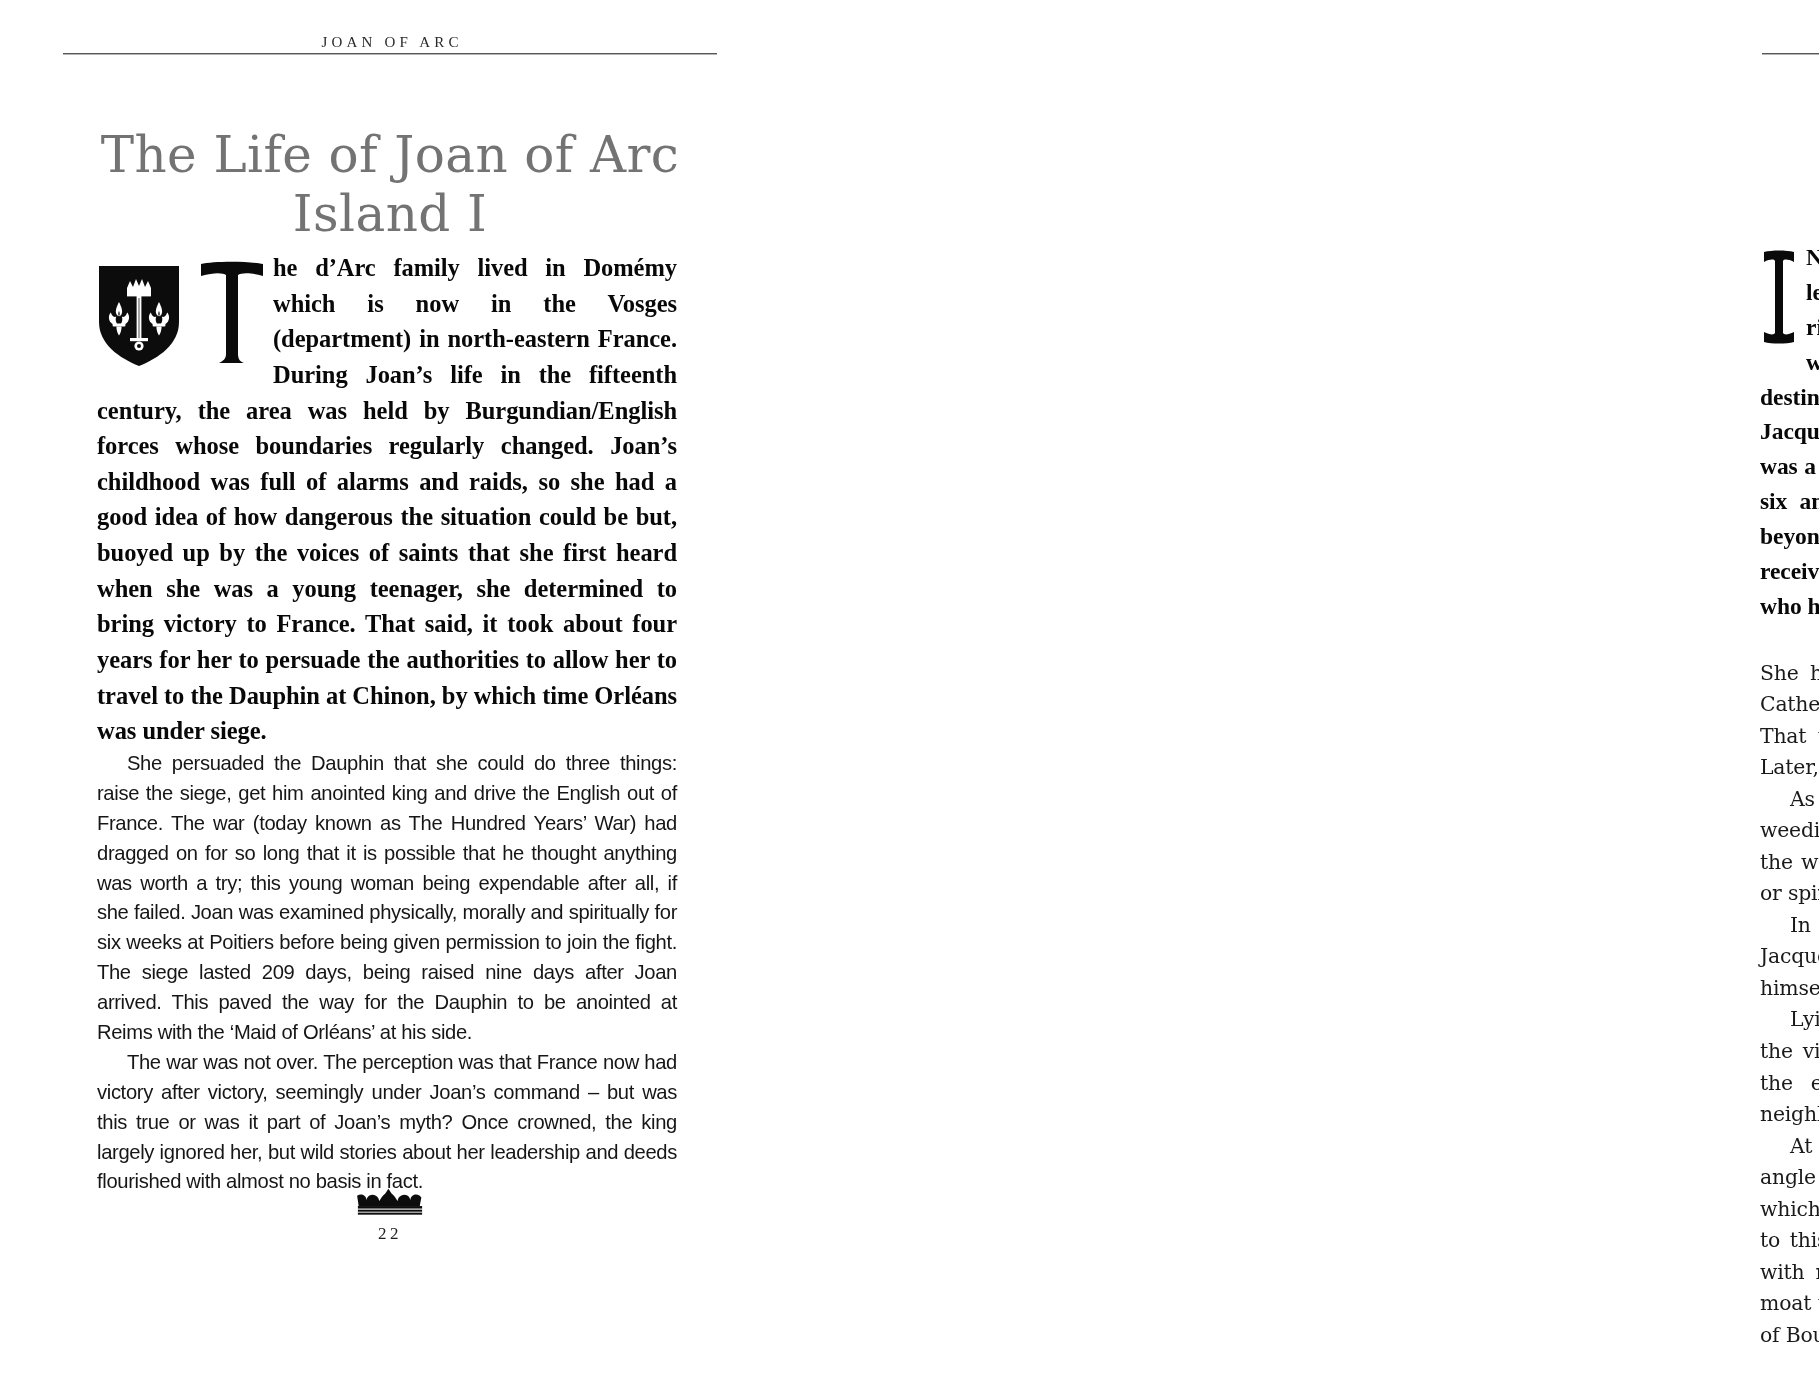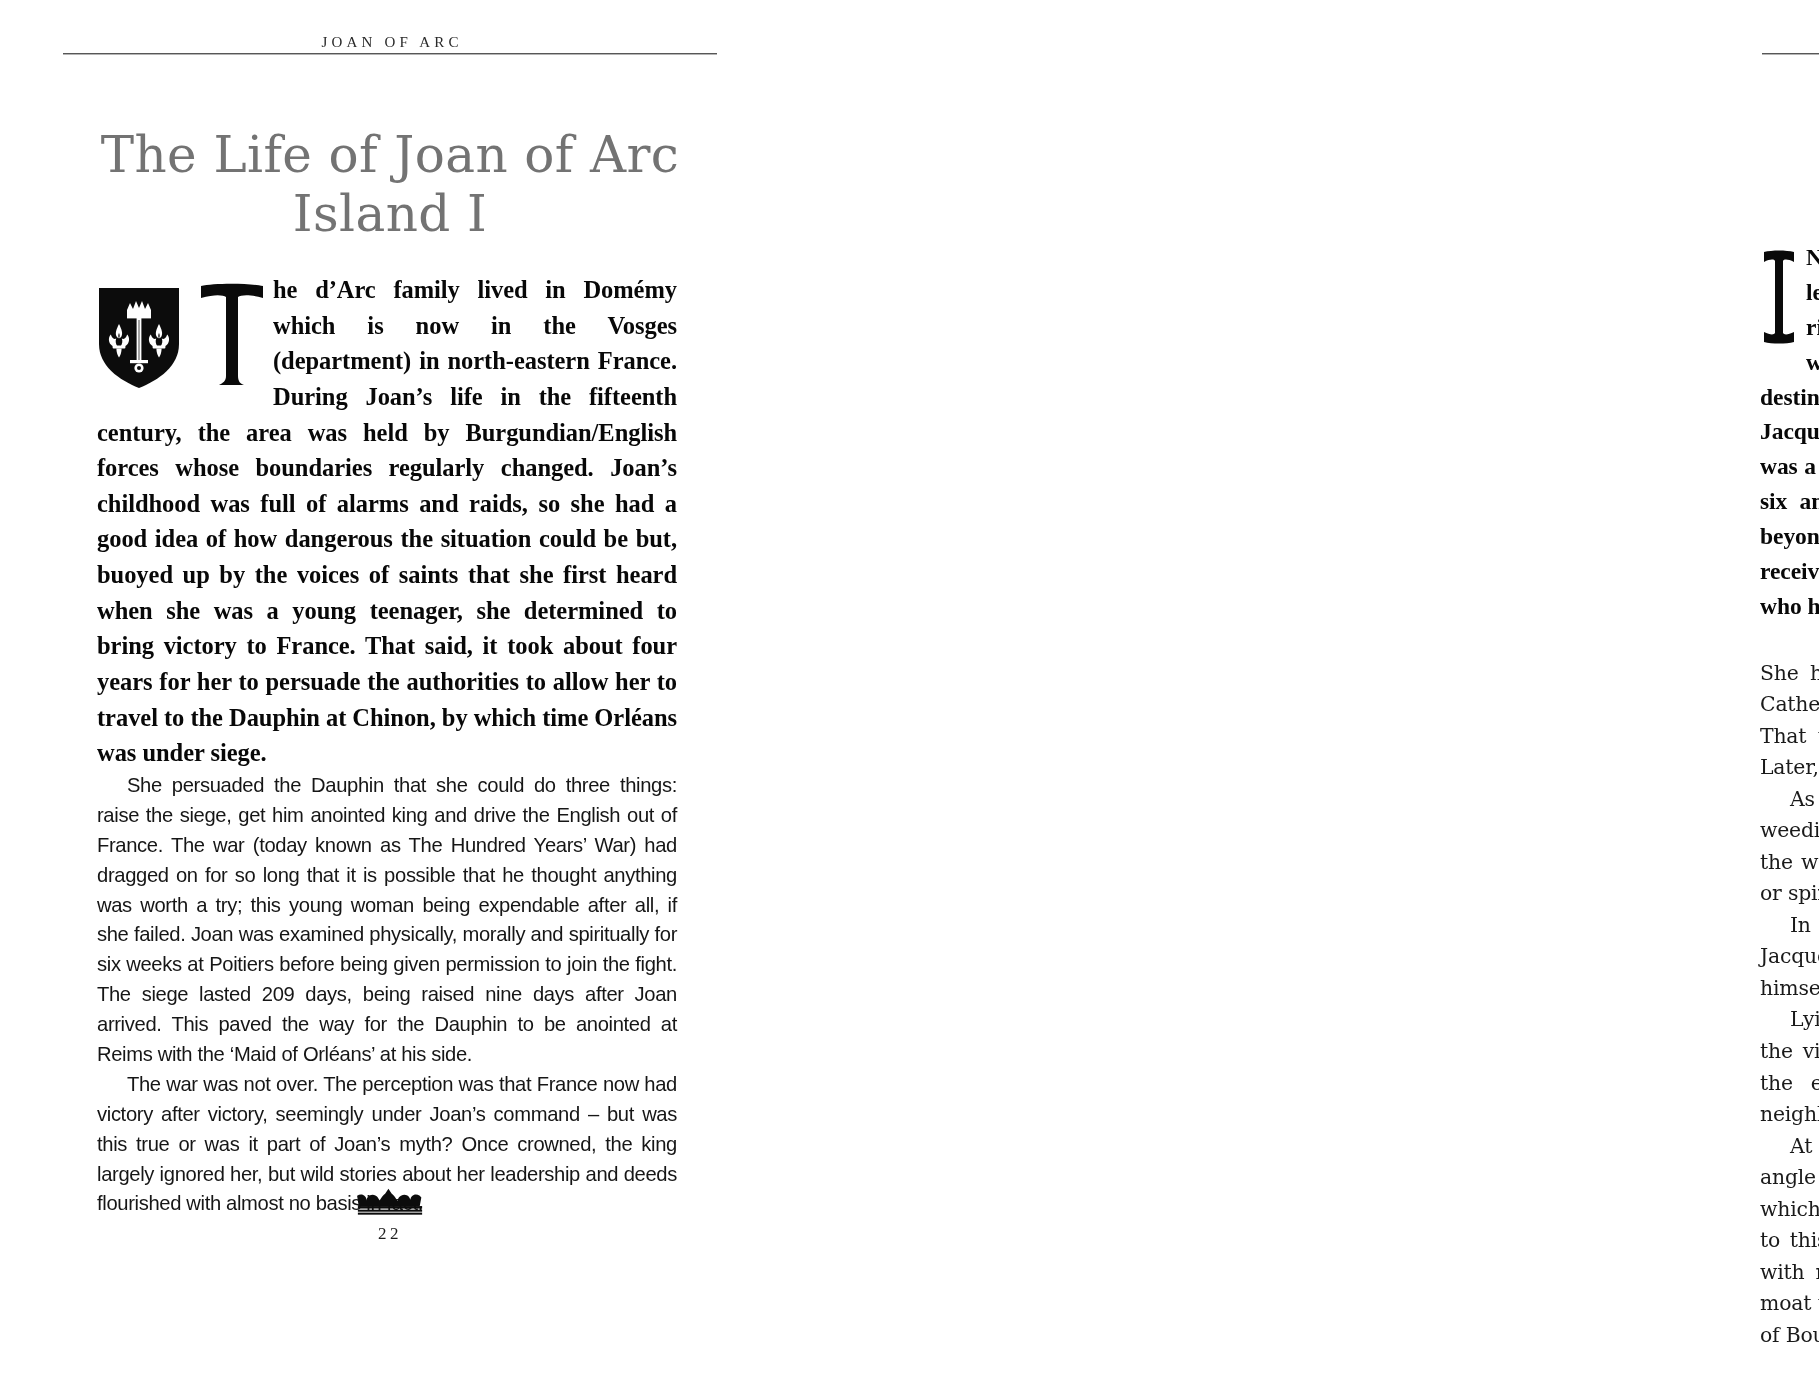--- a/index.html
+++ b/index.html
@@ -76,21 +76,21 @@
   }
   .book-title .title-line2 { display: block; }
 
   
   .textcol {
     position: absolute;
     box-sizing: border-box;
   }
   .page-left .textcol {
     left: 97px;
-    top: 272px;
+    top: 250px;
     width: 580px;
   }
   .page-right .textcol {
     left: 851px;
     top: 240px;
     width: 655px;
   }
 
   
   .shield {

